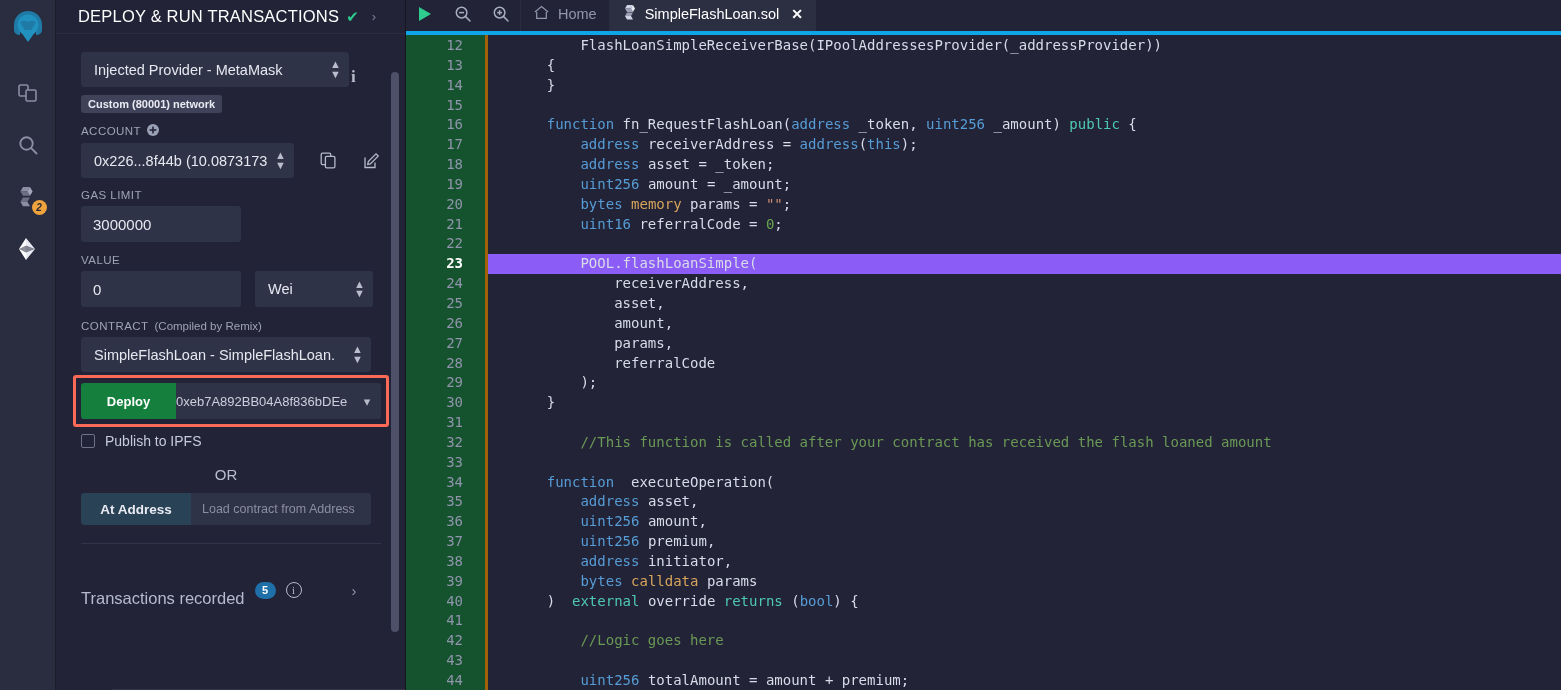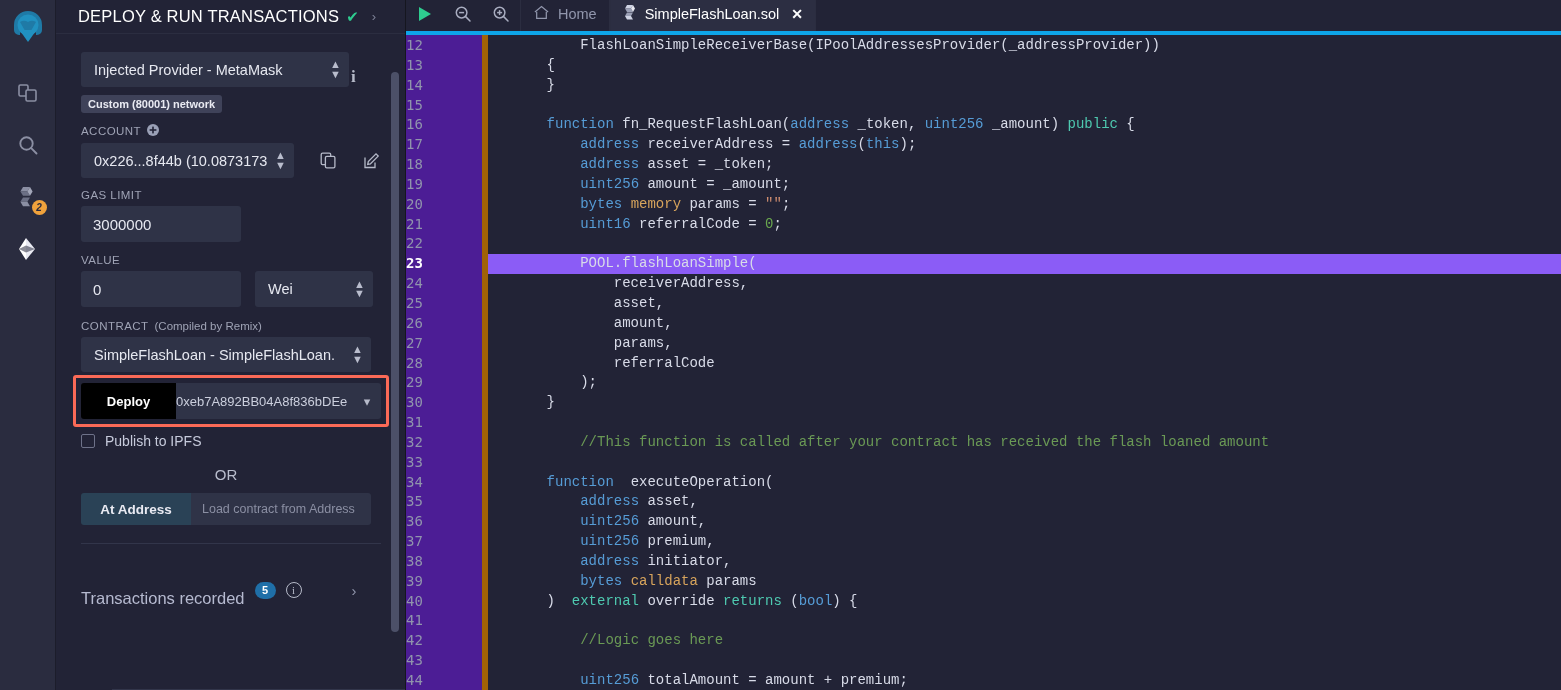--- a/index.html
+++ b/index.html
@@ -119,21 +119,21 @@
     width: 300px;
   }
   .deploy-highlight {
     position: absolute; left: -8px; top: -8px;
     width: 316px; height: 52px;
     border: 3px solid #fb6a57; border-radius: 3px;
     pointer-events: none;
   }
   .deploy-row { display: flex; height: 36px; border-radius: 3px; overflow: hidden; }
   .deploy-btn {
-    width: 95px; background: #000000; color: #fff;
+    width: 95px; background: #15803d; color: #fff;
     font-size: 13px; font-weight: bold;
     display: flex; align-items: center; justify-content: center;
     border: none; cursor: pointer;
     font-family: "Liberation Sans", sans-serif;
   }
   .deploy-addr {
     flex: 1; background: #2f3347; color: #cbcfdd;
     font-size: 13px; display: flex; align-items: center;
   }
   .deploy-caret {
@@ -211,34 +211,34 @@
     padding: 0 12px; color: #9196ac; font-size: 14.5px;
     border-left: 1px solid #2b2d40; border-right: 1px solid #2b2d40;
   }
   .tab.home { color:#9196ac; }
   .tab.active { background: #2c2e42; color: #ffffff; }
   .tab .close { color:#ffffff; font-size: 14px; margin-left:4px; font-weight:bold; }
 
   .code-area { flex: 1; display: flex; position: relative; overflow: hidden; background: #222336; }
   .gutter {
     width: 82px; flex: 0 0 82px; padding-top: 1px;
-    text-align: left; color: #9094ac;
+    text-align: right; color: #9094ac;
     font-family: "DejaVu Sans Mono", monospace; font-size: 14px;
-    background: #4c1d95;
-    border-right: 6px solid #a16207;
+    background: #14532d;
+    border-right: 3px solid #a16207;
   }
   .gutter .ln { height: 19.85px; line-height: 19.85px; padding-right: 22px; }
   .gutter .ln.cur { color: #fff; font-weight: bold; }
 
   .codelines {
     flex: 1; padding-top: 1px; position: relative;
     font-family: "DejaVu Sans Mono", monospace; font-size: 14px;
     color: #d8dbe8; white-space: pre;
   }
-  .codelines .cl { height: 19.85px; line-height: 19.85px; padding-left: 25px; font-family: Liberation Mono, monospace; }
+  .codelines .cl { height: 19.85px; line-height: 19.85px; padding-left: 25px; }
   .codelines .cl.cur { background: #8b5cf6; }
 
   .kw  { color: #569cd6; }      
   .kw2 { color: #4ec9b0; }      
   .kw3 { color: #d7a45c; }      
   .num { color: #6aa84f; }
   .str { color: #cf8d70; }
   .cmt { color: #6a9955; }
   .pln { color: #d8dbe8; }
 </style>

